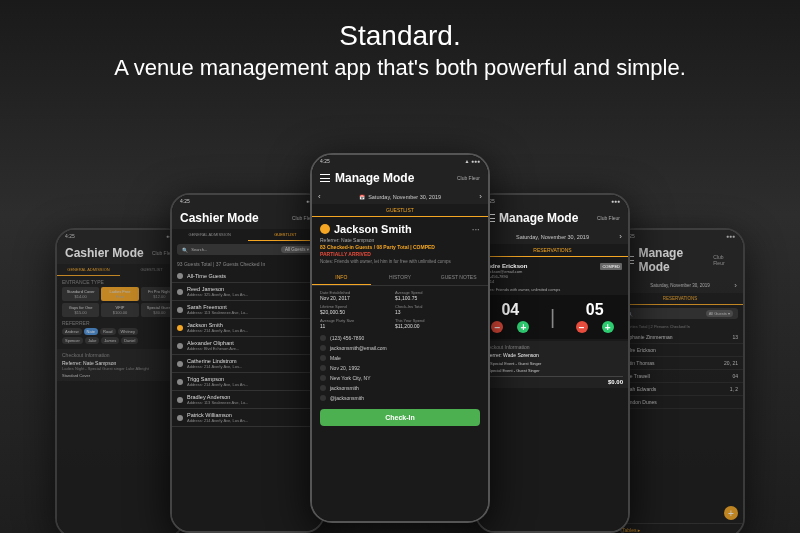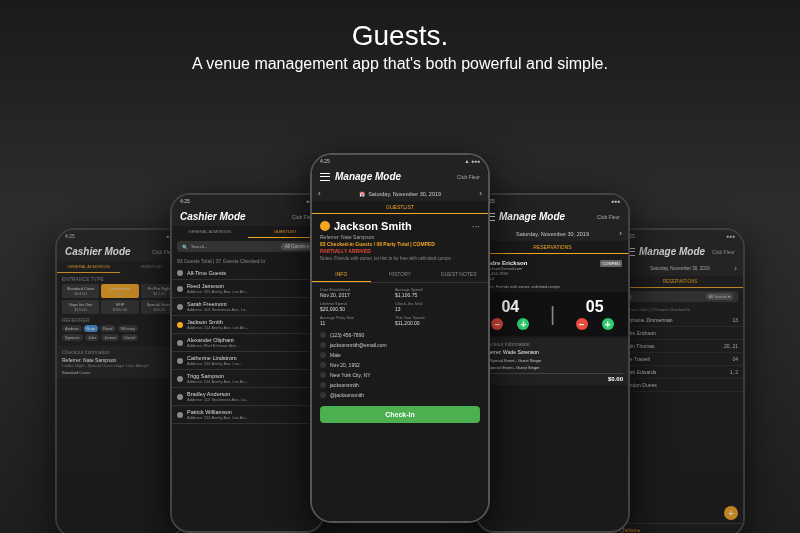--- a/index.html
+++ b/index.html
@@ -28,21 +28,21 @@
       text-align: center;
       color: #ffffff;
       line-height: 1.3;
     }
     .headline-line1 {
       font-size: 28px;
       font-weight: 300;
       display: block;
     }
     .headline-line2 {
-      font-size: 16px;
+      font-size: 22px;
       font-weight: 300;
       display: block;
     }
 
     
     .phones-container {
       position: absolute;
       bottom: 0;
       left: 0;
       right: 0;
@@ -121,24 +121,23 @@
     
     .app-header {
       background: #222;
       padding: 4px 8px;
       display: flex;
       justify-content: space-between;
       align-items: center;
       flex-shrink: 0;
     }
     .app-header-title {
-      font-size: 10px;
+      font-size: 12px;
       font-weight: bold;
       color: #fff;
-      font-style: italic;
     }
     .app-header-sub {
       font-size: 5px;
       color: #aaa;
     }
 
     
     .tabs {
       display: flex;
       background: #1a1a1a;
@@ -482,21 +481,21 @@
       height: 1px;
       background: #fff;
     }
   </style>
 </head>
 <body>
 
 <div class="bg"></div>
 
 <div class="headline">
-  <span class="headline-line1">Guests.</span>
+  <span class="headline-line1">Standard.</span>
   <span class="headline-line2">A venue management app that's both powerful and simple.</span>
 </div>
 
 <div class="phones-container">
 
   <div class="phone phone-outer-left">
     <div class="phone-screen">
       <div class="status-bar">
         <span>4:25</span>
         <span>●●●</span>

